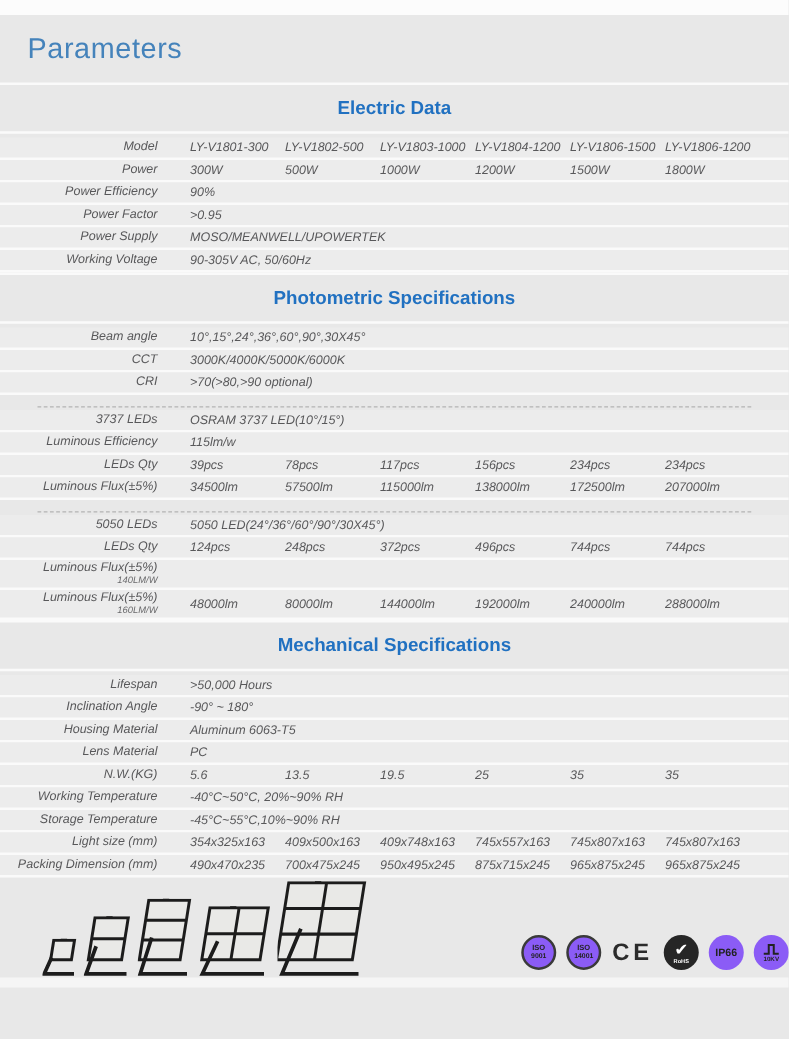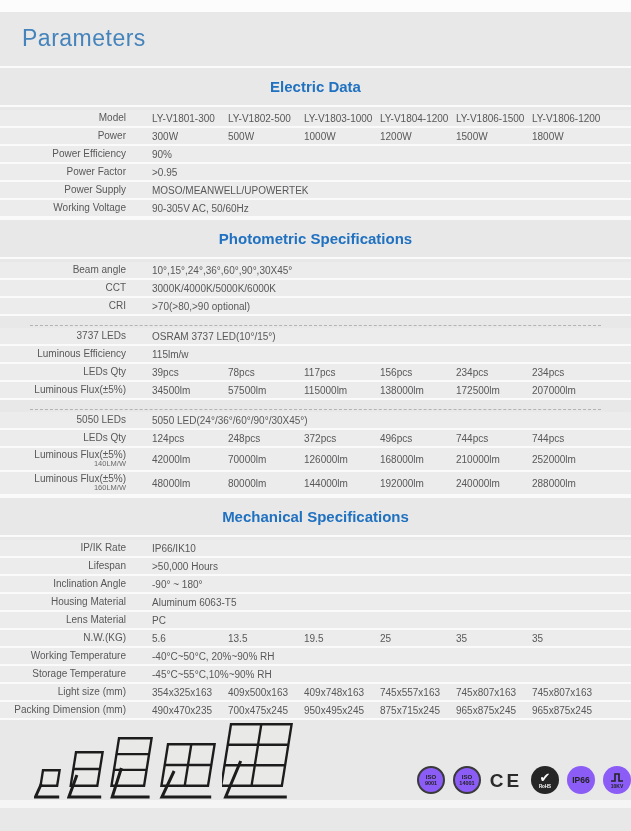--- a/index.html
+++ b/index.html
@@ -38,20 +38,21 @@
     border-top:2px solid var(--line);
     border-bottom:2px solid var(--line);
   }
   .table{padding-top:3px}
   .row{
     display:flex;
     min-height:18px;
     background:var(--row-bg);
     border-bottom:2px solid var(--line);
     align-items:center;
+    font-style:italic;
   }
   .row.tall{min-height:24px}
   .label{
     width:152px;
     flex:0 0 152px;
     text-align:right;
     padding-right:26px;
     font-size:10px;
     line-height:1.15;
     display:flex;
@@ -258,56 +259,40 @@
             <div class="cell">496pcs</div>
             <div class="cell">744pcs</div>
             <div class="cell">744pcs</div>
           </div>
         </div>
         <div class="row tall">
           <div class="label">
             <span>Luminous Flux(±5%)</span>
             <span class="sublabel">140LM/W</span>
           </div>
-          <div class="values">
-            <div class="cell">42000lm</div>
-            <div class="cell">70000lm</div>
-            <div class="cell">126000lm</div>
-            <div class="cell">168000lm</div>
-            <div class="cell">210000lm</div>
-            <div class="cell">252000lm</div>
-          </div>
         </div>
         <div class="row tall">
           <div class="label">
             <span>Luminous Flux(±5%)</span>
             <span class="sublabel">160LM/W</span>
           </div>
           <div class="values">
             <div class="cell">48000lm</div>
             <div class="cell">80000lm</div>
             <div class="cell">144000lm</div>
             <div class="cell">192000lm</div>
             <div class="cell">240000lm</div>
             <div class="cell">288000lm</div>
           </div>
         </div>
       </div>
     </section>
     <section>
       <h2 class="sec-heading">Mechanical Specifications</h2>
       <div class="table">
-        <div class="row">
-          <div class="label">
-            <span>IP/IK Rate</span>
-          </div>
-          <div class="values span">
-            <div class="cell">IP66/IK10</div>
-          </div>
-        </div>
         <div class="row">
           <div class="label">
             <span>Lifespan</span>
           </div>
           <div class="values span">
             <div class="cell">&gt;50,000 Hours</div>
           </div>
         </div>
         <div class="row">
           <div class="label">

